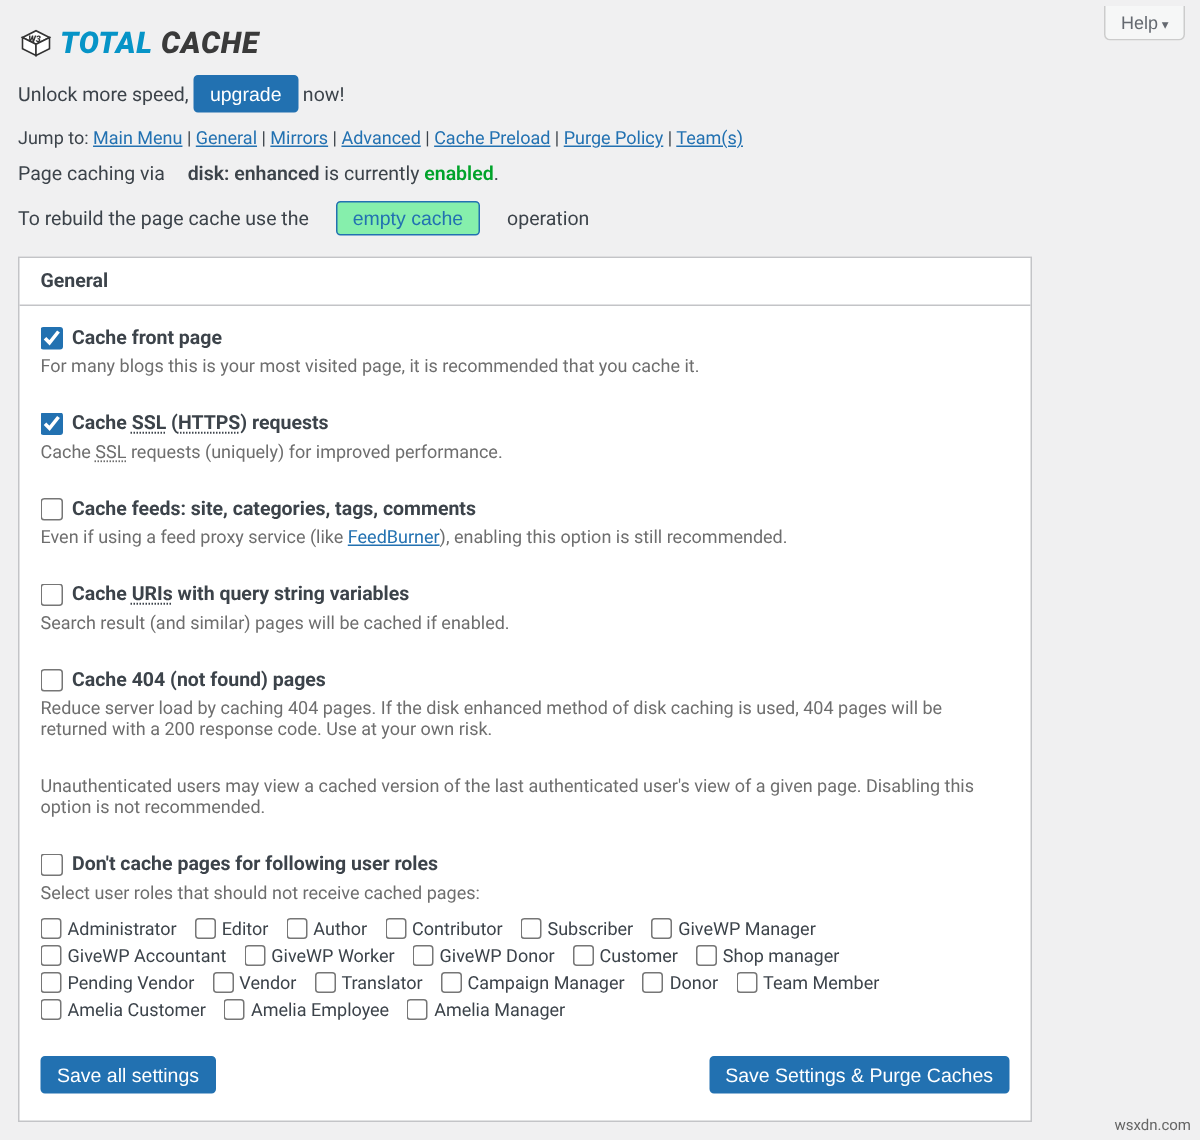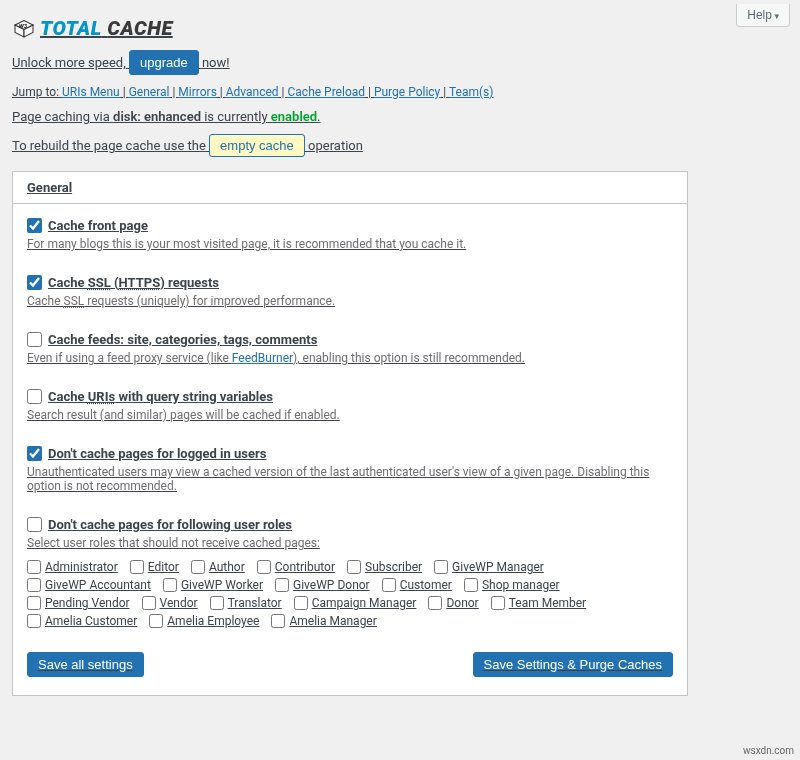--- a/index.html
+++ b/index.html
@@ -1,35 +1,35 @@
 <!DOCTYPE html>
 <html><head>
 <meta charset="utf-8">
 <style>
 * { box-sizing: border-box; margin: 0; padding: 0; }
 body { font-family: -apple-system, BlinkMacSystemFont, "Segoe UI", Roboto, sans-serif; font-size: 13px; color: #3c434a; background: #f0f0f1; }
-.wrap { width: 700px; padding: 10px 12px; text-decoration: underline; }
+.wrap { width: 700px; padding: 10px 12px; }
 .help-btn { position: absolute; top: 4px; right: 10px; border: 1px solid #ccc; border-top: none; background: #f6f7f7; font-size: 12px; padding: 4px 10px; border-radius: 0 0 4px 4px; color: #646970; cursor: pointer; }
 .help-btn::after { content: ' ▾'; font-size: 9px; }
 .logo-row { display: flex; align-items: center; gap: 4px; margin: 6px 0 10px 0; }
 .logo-cube { width: 24px; height: 24px; position: relative; }
 .logo-cube svg { width: 100%; height: 100%; }
 .logo-text { font-weight: 900; font-size: 20px; letter-spacing: 0.5px; font-style: italic; }
 .logo-total { color: #0694c7; }
 .logo-cache { color: #3a3a3a; }
 .top-line { font-size: 13px; color: #3c434a; margin-bottom: 10px; }
 .btn-primary { background: #2271b1; color: #fff; border: 1px solid #2271b1; padding: 4px 10px; border-radius: 3px; font-size: 13px; cursor: pointer; }
 .jump-row { font-size: 12px; margin-bottom: 10px; }
 .jump-row a { color: #2271b1; text-decoration: underline; }
 .sep { color: #3c434a; }
 .status-line { font-size: 13px; margin-bottom: 10px; }
-.status-line b.method { font-weight: 600; }
+.status-line b.method { font-weight: 600; margin-left: 12px; }
 .status-line .enabled { color: #00a32a; font-weight: 600; }
 .rebuild-line { font-size: 13px; margin-bottom: 14px; }
-.btn-secondary { background: #fef9c3; color: #2271b1; border: 1px solid #2271b1; padding: 3px 10px; border-radius: 3px; font-size: 13px; cursor: pointer; margin: 0 0; }
+.btn-secondary { background: #86efac; color: #2271b1; border: 1px solid #2271b1; padding: 3px 10px; border-radius: 3px; font-size: 13px; cursor: pointer; margin: 0 15px; }
 .panel { border: 1px solid #c3c4c7; background: #fff; }
 .panel-header { padding: 8px 14px; border-bottom: 1px solid #c3c4c7; font-weight: 700; font-size: 13px; }
 .panel-body { padding: 14px 14px 18px 14px; }
 .option { margin-bottom: 24px; }
 .option label.chk { font-weight: 700; font-size: 13px; display: flex; align-items: center; gap: 6px; }
 .option label.chk input[type=checkbox] { width: 15px; height: 15px; accent-color: #2271b1; cursor: pointer; }
 .option .desc { font-size: 12px; color: #6e6e6e; margin-top: 4px; }
 .option .desc a { color: #2271b1; text-decoration: underline; }
 .dotted { text-decoration: underline dotted; text-underline-offset: 2px; }
 .roles { margin-top: 10px; display: flex; flex-wrap: wrap; gap: 4px 12px; font-size: 12px; color: #3c434a; }
@@ -60,21 +60,21 @@
   </div>
 
   <div class="top-line">
     <span>Unlock more speed,</span>
     <button class="btn-primary">upgrade</button>
     <span>now!</span>
   </div>
 
   <div class="jump-row">
     <span>Jump to:</span>
-    <span id="jump-links"><a href="#">URIs Menu</a><span class="sep"> | </span><a href="#">General</a><span class="sep"> | </span><a href="#">Mirrors</a><span class="sep"> | </span><a href="#">Advanced</a><span class="sep"> | </span><a href="#">Cache Preload</a><span class="sep"> | </span><a href="#">Purge Policy</a><span class="sep"> | </span><a href="#">Team(s)</a></span>
+    <span id="jump-links"><a href="#">Main Menu</a><span class="sep"> | </span><a href="#">General</a><span class="sep"> | </span><a href="#">Mirrors</a><span class="sep"> | </span><a href="#">Advanced</a><span class="sep"> | </span><a href="#">Cache Preload</a><span class="sep"> | </span><a href="#">Purge Policy</a><span class="sep"> | </span><a href="#">Team(s)</a></span>
   </div>
 
   <div class="status-line">
     <span>Page caching via</span>
     <b class="method">disk: enhanced</b>
     <span>is currently</span>
     <span class="enabled">enabled</span><span>.</span>
   </div>
 
   <div class="rebuild-line">
@@ -109,23 +109,26 @@
         </div>
         <div class="option">
           <label class="chk">
             <input type="checkbox" style="">
             <span>Cache <span class="dotted">URIs</span> with query string variables</span>
           </label>
           <div class="desc">Search result (and similar) pages will be cached if enabled.</div>
         </div>
         <div class="option">
           <label class="chk">
-            <input type="checkbox" checked="" style="">
-            <span>Don't cache pages for logged in users</span>
+            <input type="checkbox" style="">
+            <span>Cache 404 (not found) pages</span>
           </label>
+          <div class="desc">Reduce server load by caching 404 pages. If the disk enhanced method of disk caching is used, 404 pages will be returned with a 200 response code. Use at your own risk.</div>
+        </div>
+        <div class="option">
           <div class="desc">Unauthenticated users may view a cached version of the last authenticated user's view of a given page. Disabling this option is not recommended.</div>
         </div>
         <div class="option">
           <label class="chk">
             <input type="checkbox" style="">
             <span>Don't cache pages for following user roles</span>
           </label>
           <div class="desc">Select user roles that should not receive cached pages:</div>
           <div class="roles">
             <label><input type="checkbox" style="">Administrator</label>

